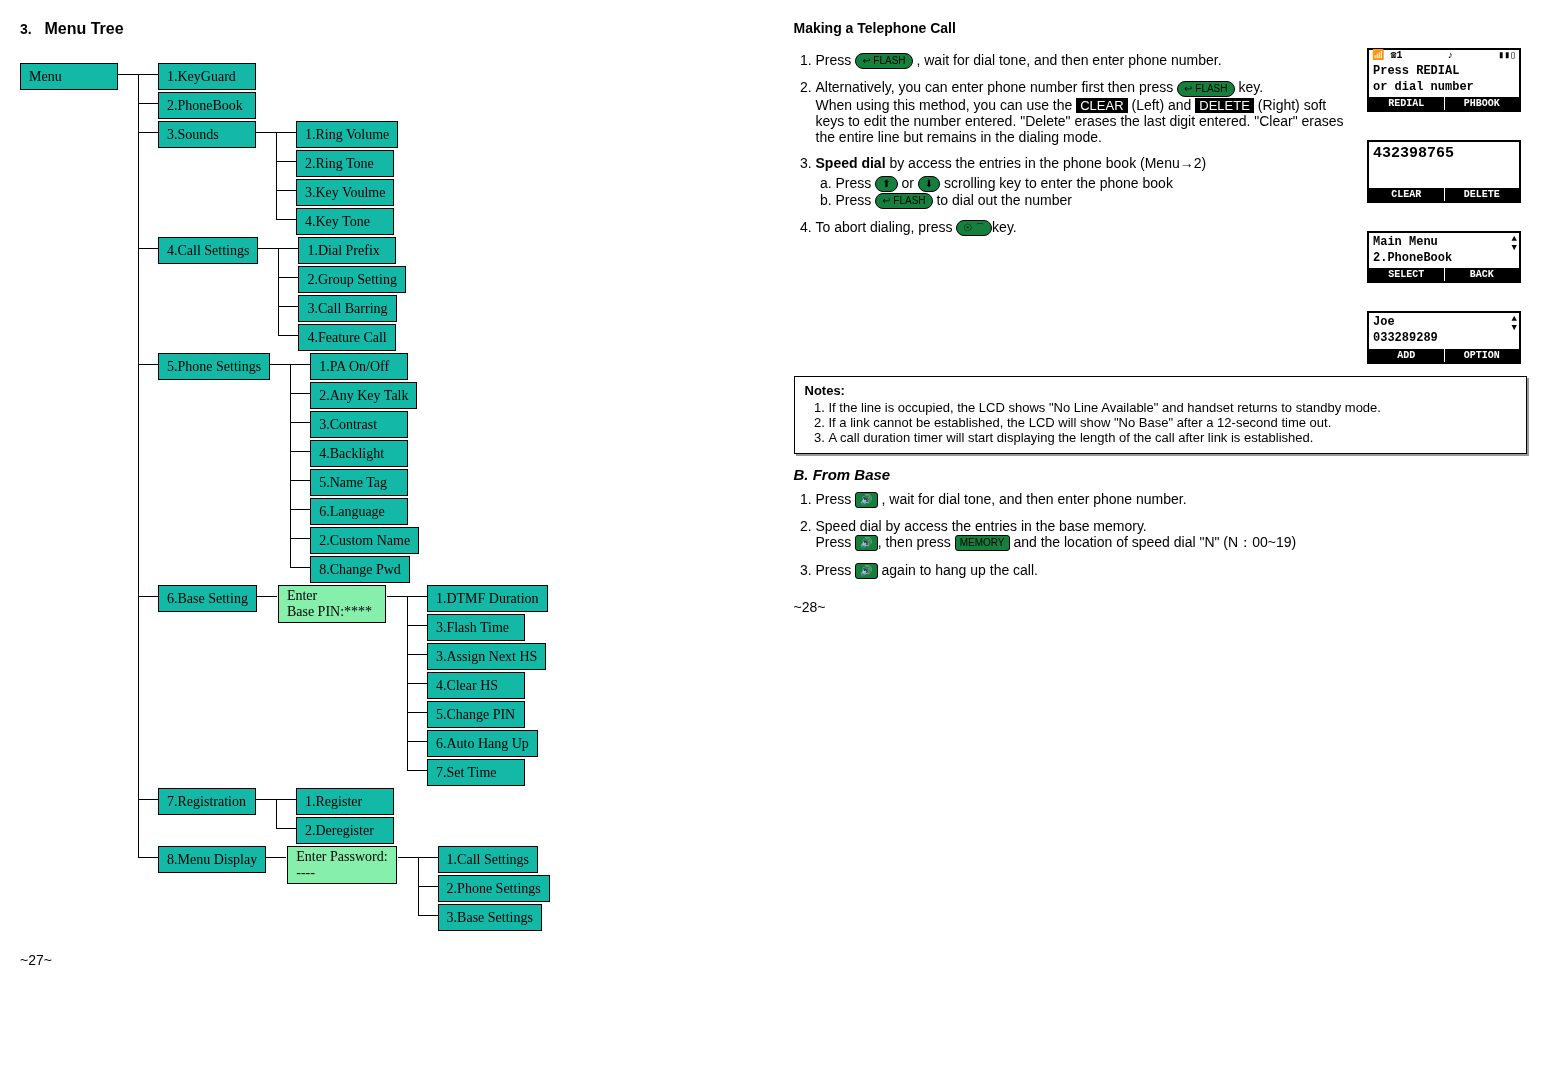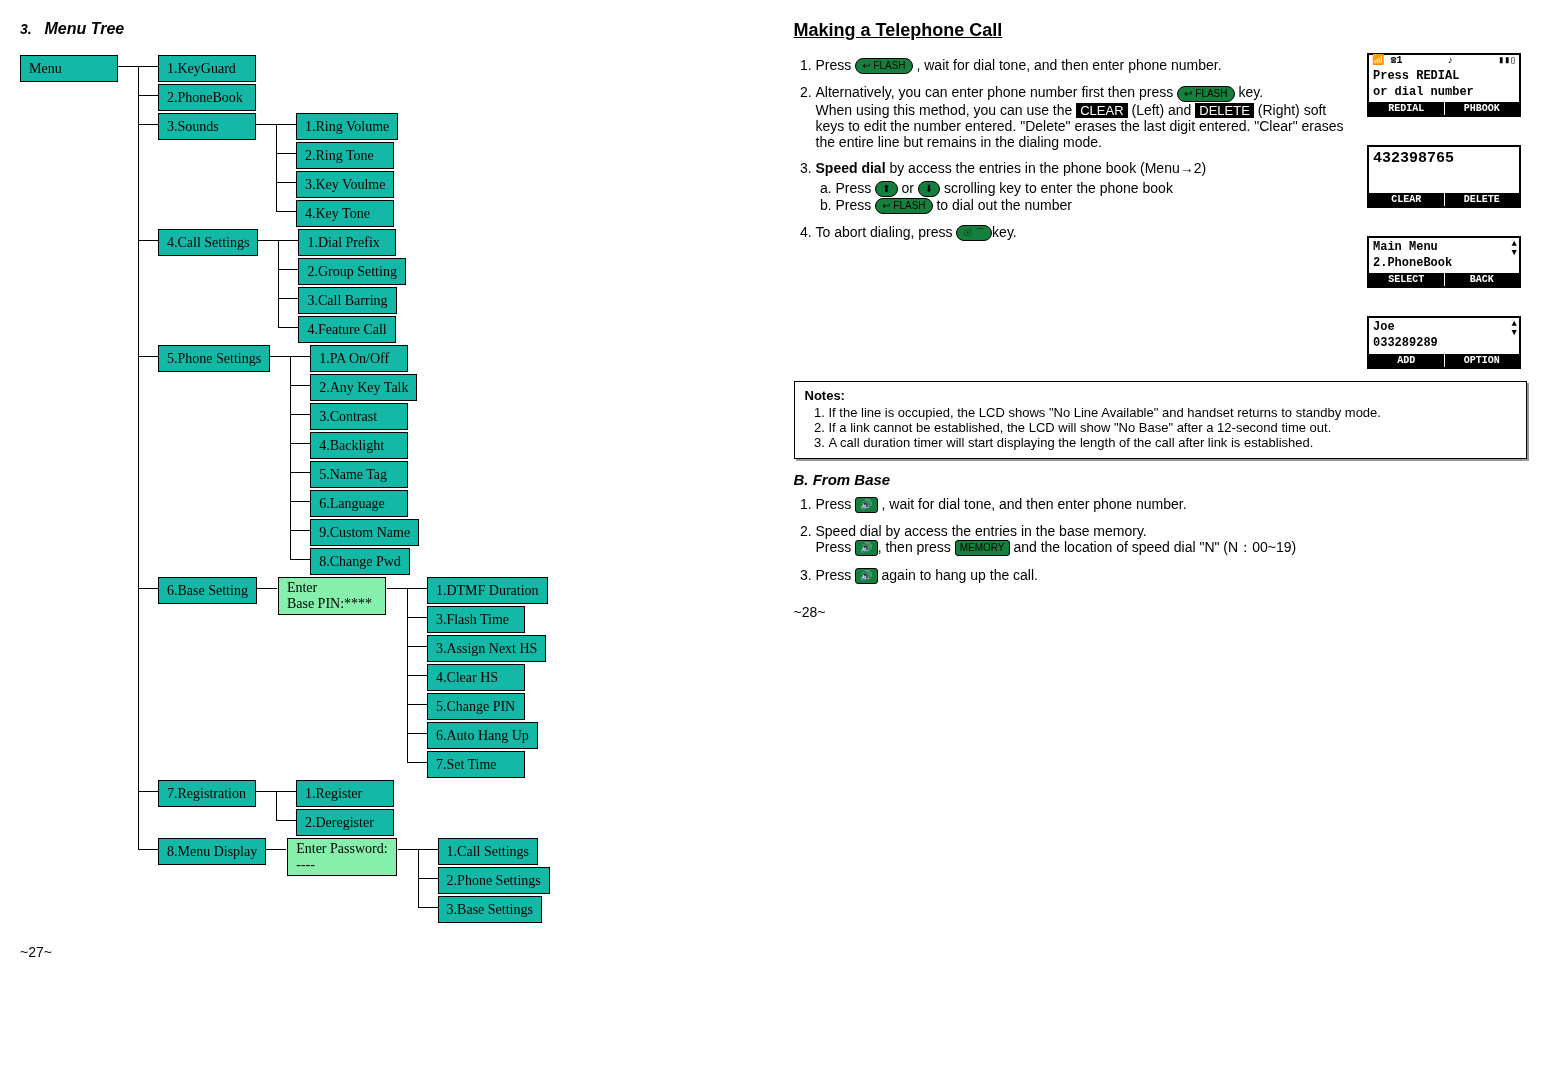--- a/index.html
+++ b/index.html
@@ -33,29 +33,27 @@
     width: 160px;
     display: flex;
     flex-direction: column;
     gap: 28px;
     align-items: flex-start;
   }
   .section-heading {
     font-family: Arial, sans-serif;
     font-weight: bold;
     font-size: 16px;
-    margin-bottom: 16px;
-    font-style: italic;
+    margin-bottom: 24px;
   }
   .section-title {
     font-family: Arial, sans-serif;
     font-weight: bold;
-    font-size: 18px;
+    font-size: 14px;
     margin-bottom: 12px;
-    text-decoration: underline;
   }
   .subsection {
     font-family: Arial, sans-serif;
     font-weight: bold;
     font-style: italic;
     font-size: 15px;
     margin: 8px 0;
   }
   .tree-box {
     border: 1px solid #000;
@@ -296,21 +294,21 @@
                 <div class="tree-row">
                   <div class="vline"></div>
                   <div class="tree-box">5.Name Tag</div>
                 </div>
                 <div class="tree-row">
                   <div class="vline"></div>
                   <div class="tree-box">6.Language</div>
                 </div>
                 <div class="tree-row">
                   <div class="vline"></div>
-                  <div class="tree-box">9.Custom  Name</div>
+                  <div class="tree-box">2.Custom  Name</div>
                 </div>
                 <div class="tree-row">
                   <div class="vline lastitem"></div>
                   <div class="tree-box">8.Change Pwd</div>
                 </div>
               </div>
             </div>
           </div>
           <div class="tree-row">
             <div class="vline"></div>

